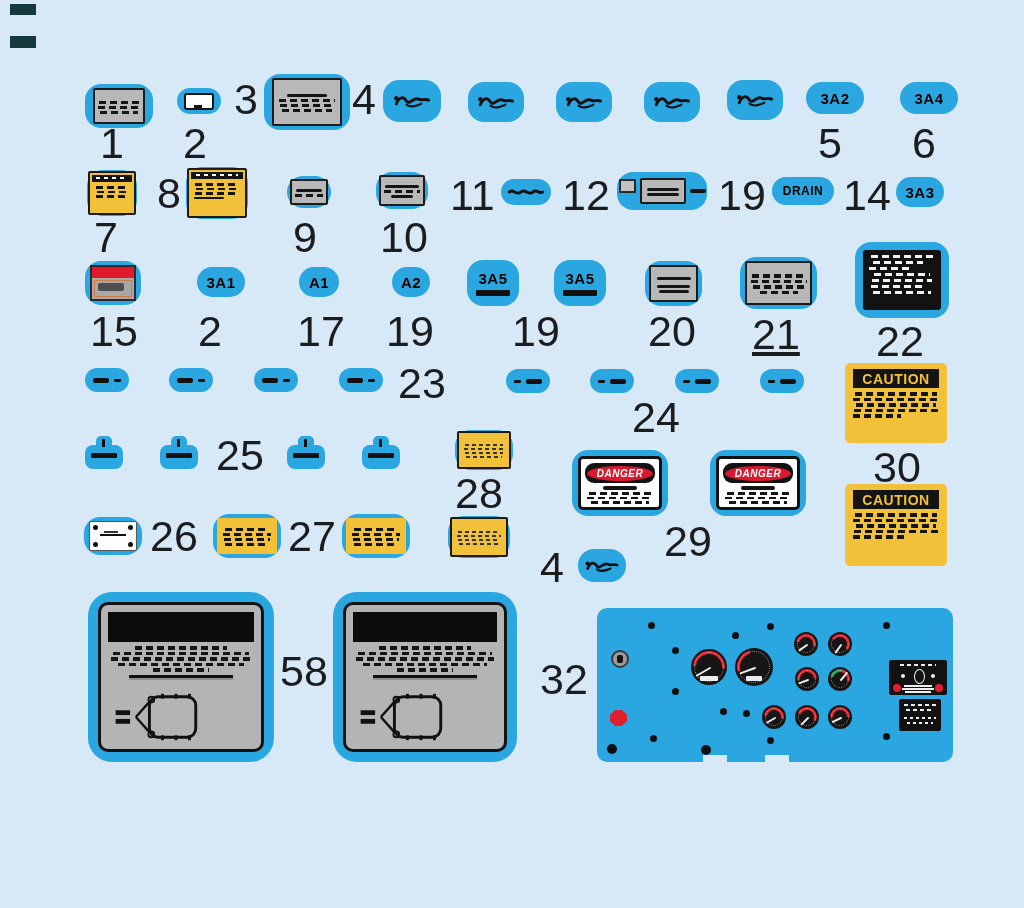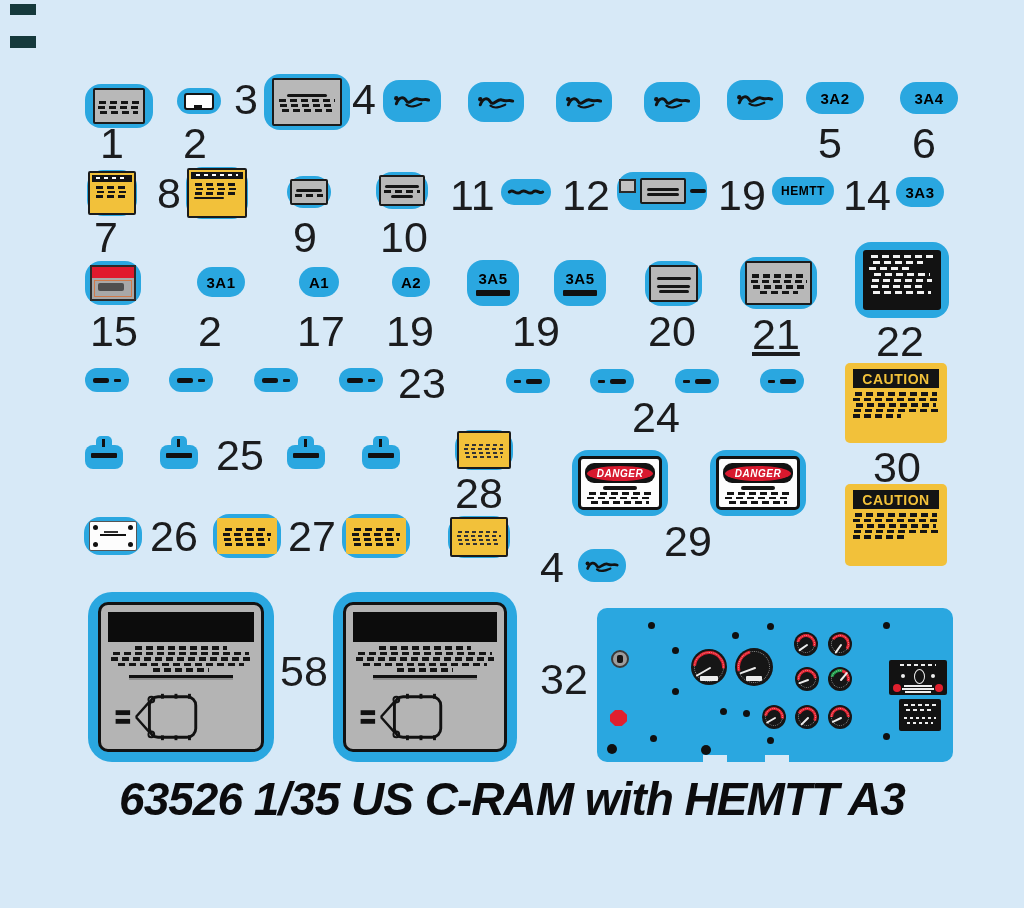--- a/index.html
+++ b/index.html
@@ -209,21 +209,21 @@
     <div style="width:13px;height:10px;background:#c2c2c2;border:2px solid #2a2a2a;margin-bottom:10px;"></div>
     <div class="glabel" style="width:42px;height:22px;">
       <div class="sl" style="width:32px;"></div>
         <div class="sl" style="width:32px;"></div>
     </div>
     <div style="width:16px;height:4px;background:#111;border-radius:2px;"></div>
   </div>
 
   <div class="num" style="left:718px;top:174px;">19</div>
   <div class="decal" style="left:772px;top:177px;width:62px;height:28px;">
-    <span class="code" style="font-size:12px;">HEMTT</span>
+    <span class="code" style="font-size:12px;">DRAIN</span>
   </div>
 
   <div class="num" style="left:843px;top:174px;">14</div>
   <div class="decal" style="left:896px;top:177px;width:48px;height:30px;">
     <span class="code">3A3</span>
   </div>
 
   <div class="decal" style="left:85px;top:261px;width:56px;height:44px;">
     <div style="width:42px;height:32px;border:2px solid #2b2b2b;background:#a8a8a8;position:relative;">
       <div style="position:absolute;left:0;top:0;right:0;height:11px;background:#e0192d;"></div>
@@ -584,15 +584,14 @@
       <div class="wl" style="left:5px;top:5px;width:32px;background:repeating-linear-gradient(90deg,#eee 0 4px,transparent 4px 7px);"></div>
       <div class="wl" style="left:7px;top:10px;width:28px;background:repeating-linear-gradient(90deg,#eee 0 4px,transparent 4px 7px);"></div>
       <div class="wl" style="left:5px;top:18px;width:32px;background:repeating-linear-gradient(90deg,#eee 0 3px,transparent 3px 6px);"></div>
       <div class="wl" style="left:8px;top:23px;width:26px;background:repeating-linear-gradient(90deg,#eee 0 3px,transparent 3px 6px);"></div>
     </div>
 
     <div class="notch" style="left:106px;bottom:0;width:24px;"></div>
     <div class="notch" style="left:168px;bottom:0;width:24px;"></div>
   </div>
 
-  <div class="title">63526 1/35 US C-RAM with HEMTT A3</div>
 
 </div>
 
 </body></html>

